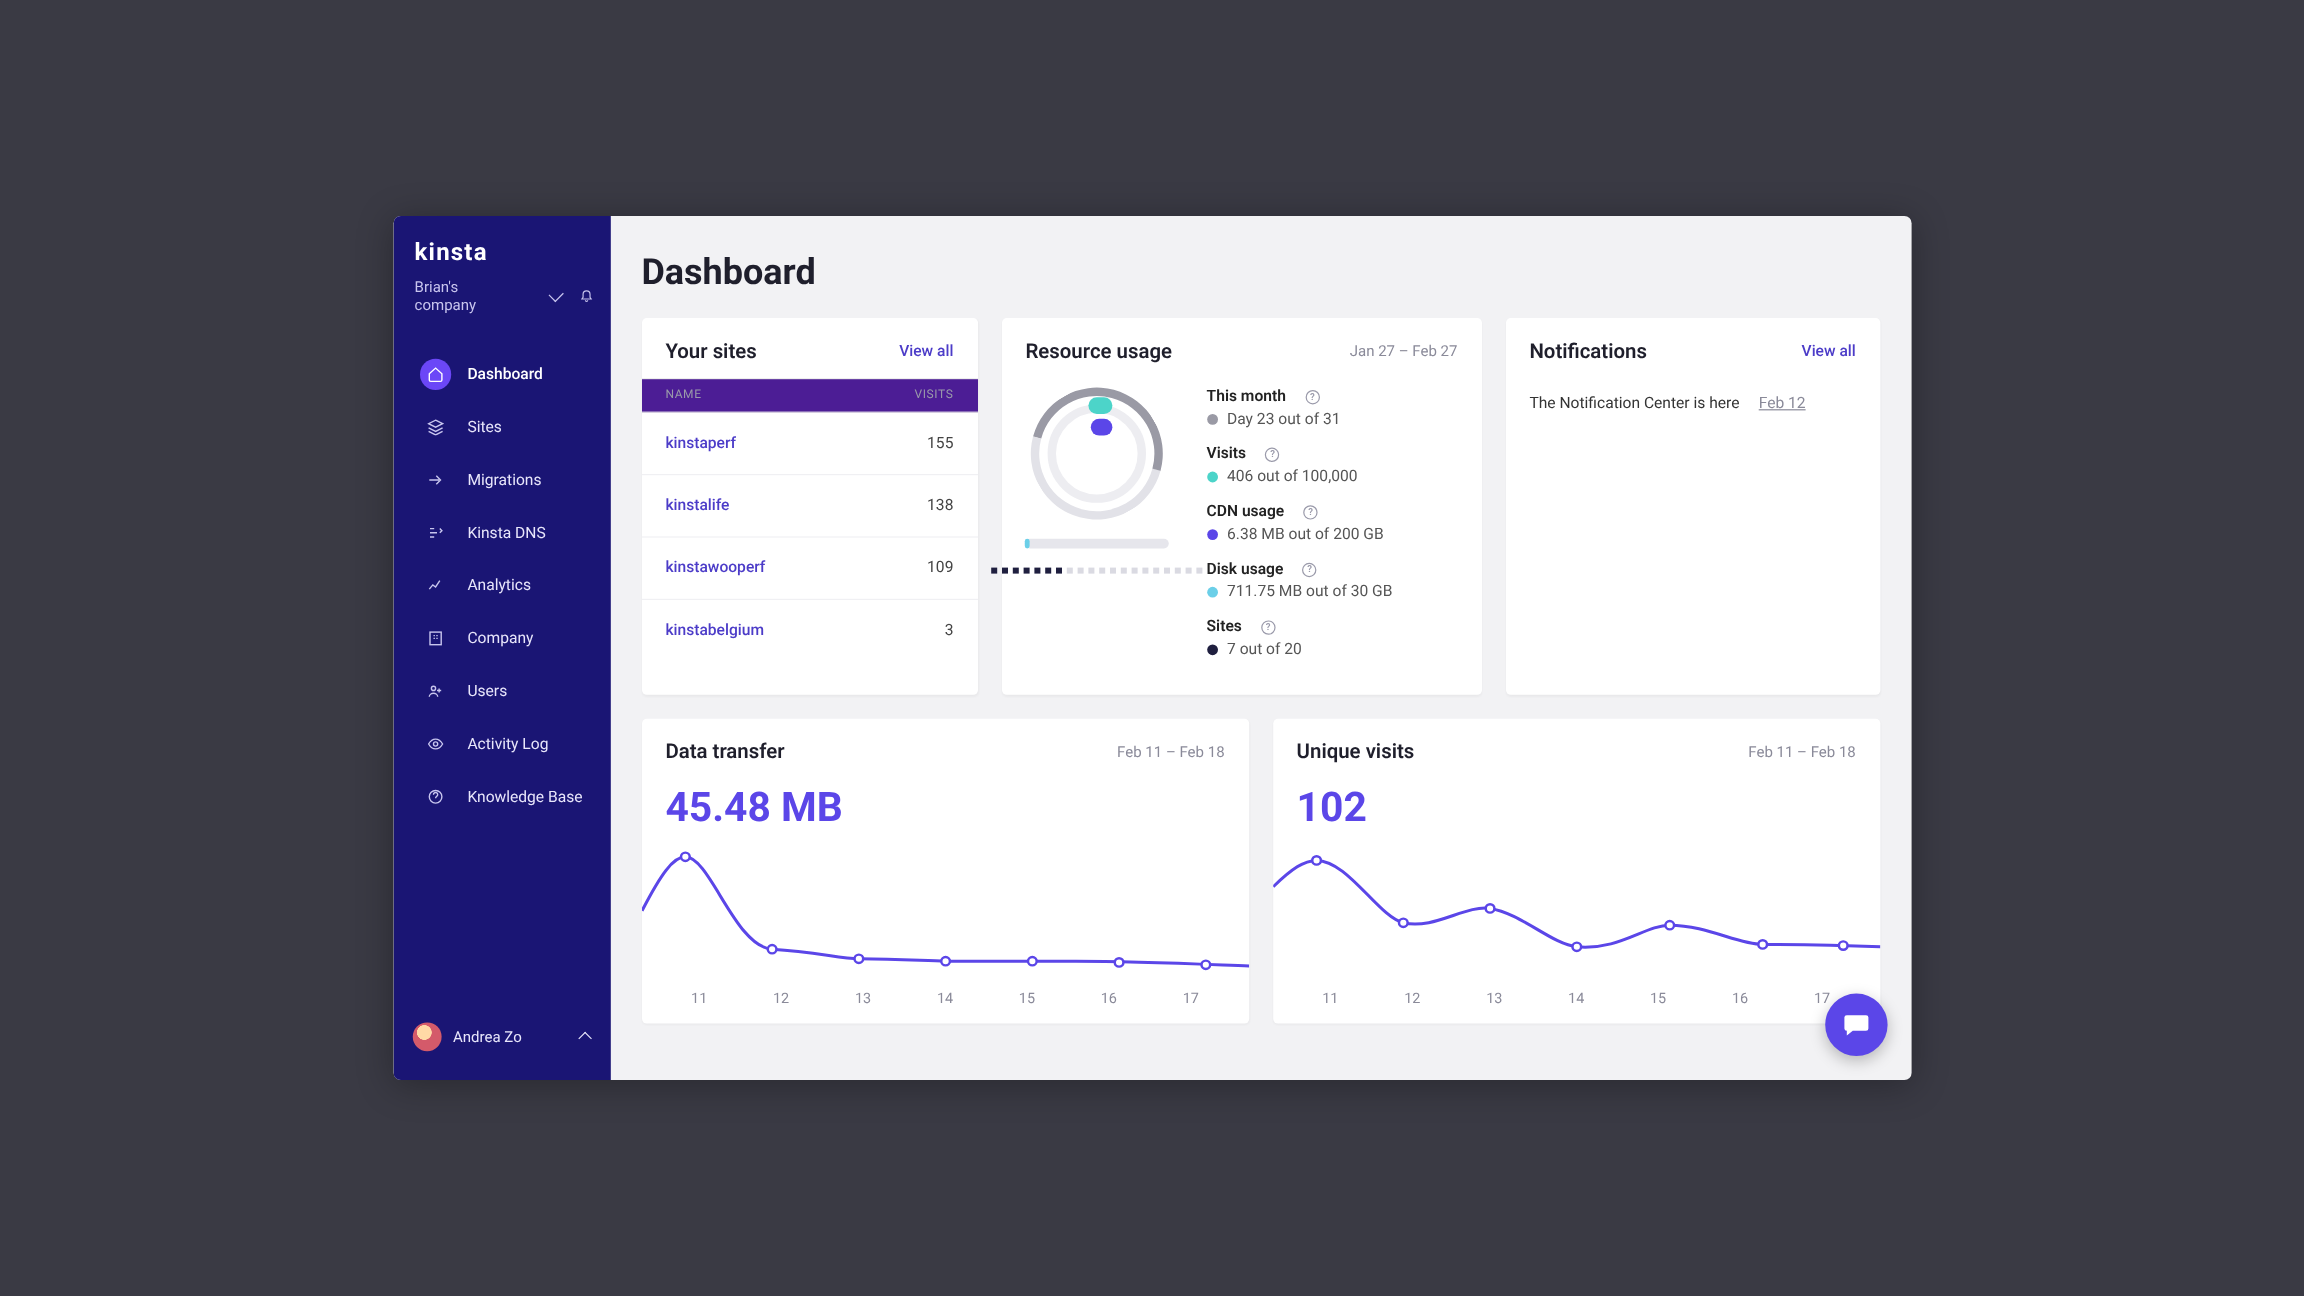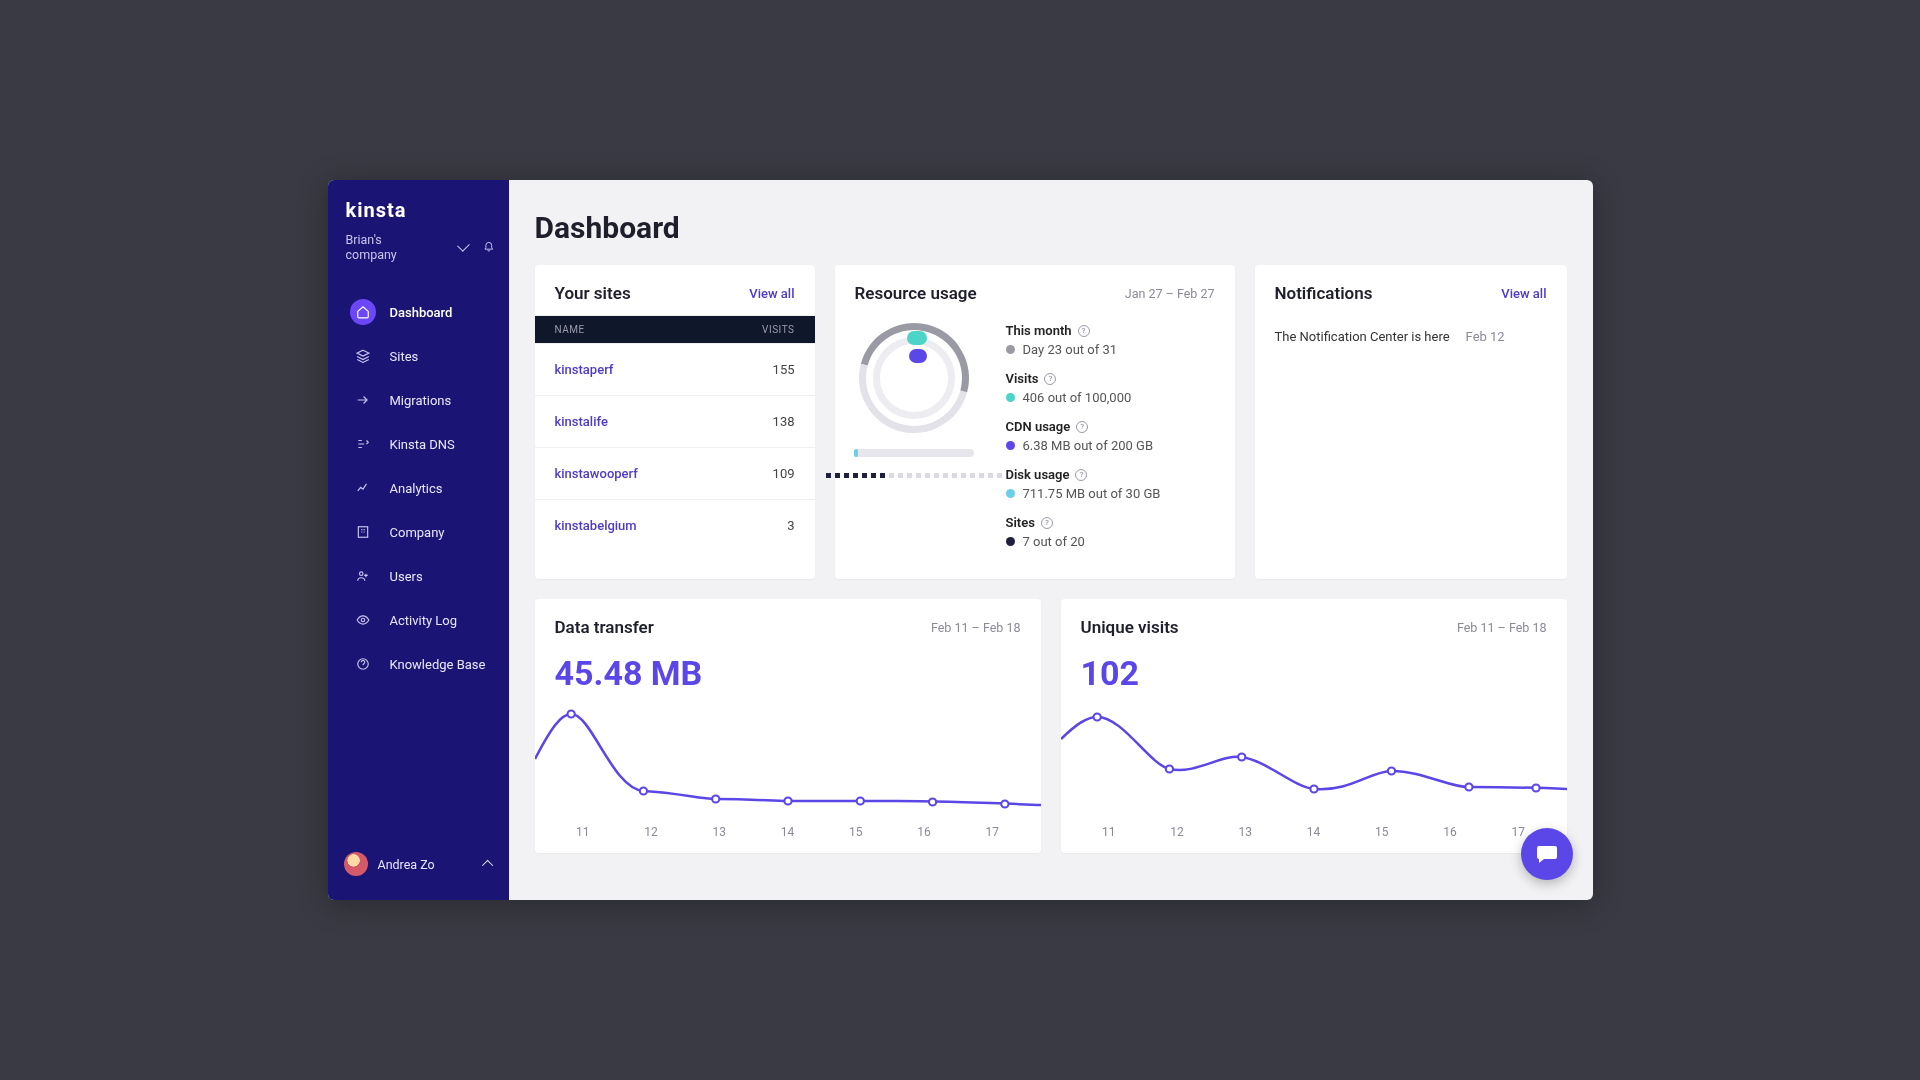--- a/index.html
+++ b/index.html
@@ -131,21 +131,21 @@
   .card-title { font-size: 17px; font-weight: 600; color: #1f1f2c; }
   .link { color: #4c3cc8; font-size: 13px; font-weight: 500; cursor: pointer; }
   .meta { color: #8a8a99; font-size: 12.5px; }
 
   
   .sites-card { width: 280px; }
   .table-head {
     display: flex; justify-content: space-between;
     padding: 8px 20px;
     font-size: 10px; letter-spacing: .5px;
-    color: #9a9aaa; background: #0f172a;
+    color: #9a9aaa; background: #4c1d95;
     border-top: 1px solid #eee; border-bottom: 1px solid #eee;
   }
   .table-row {
     display: flex; justify-content: space-between;
     padding: 18px 20px;
     border-bottom: 1px solid #f0f0f3;
     font-size: 13px;
   }
   .table-row:last-child { border-bottom: none; }
   .site-name { color: #4c3cc8; font-weight: 500; }
@@ -182,38 +182,38 @@
   .bar {
     width: 120px; height: 8px; background:#e6e6ec; border-radius:4px; position:relative;
   }
   .bar .fill { position:absolute; left:0; top:0; bottom:0; width:3%; background:#6bcfe8; border-radius:4px; }
   .dots-row { display:flex; gap:4px; }
   .dots-row span { width:5px; height:5px; background:#1f1f3f; }
   .dots-row span.off { background:#dadae2; }
 
   .stats-col { flex:1; font-size:13px; color:#333; }
   .stat-block { margin-bottom: 14px; }
-  .stat-label { font-weight:600; display:flex; align-items:center; gap:6px; margin-bottom:4px; color:#222; font-size:13px;}
+  .stat-label { font-weight:600; display:flex; align-items:center; gap:16px; margin-bottom:4px; color:#222; font-size:13px;}
   .info-icon {
     width:12px; height:12px; border:1.2px solid #9a9aaa; border-radius:50%;
     display:inline-flex; align-items:center; justify-content:center;
     font-size:8px; color:#9a9aaa; line-height:1;
   }
   .stat-value { display:flex; align-items:center; gap:8px; color:#555; font-size:13px;}
   .stat-dot { width:9px; height:9px; border-radius:50%; }
   .d-gray{background:#9a9aa5;} .d-teal{background:#4cd4c9;} .d-purple{background:#5b46e8;}
   .d-sky{background:#6bcfe8;} .d-navy{background:#1f1f3f;}
 
   
   .notif-card { flex:1; min-width:260px; }
   .notif-row {
     display:flex; gap:16px;
     padding: 14px 20px; font-size:13px; color:#333;
   }
-  .notif-date { color:#8a8a99; white-space:nowrap; }
+  .notif-date { color:#8a8a99; white-space:nowrap;text-decoration:underline; }
 
   
   .chart-card { flex:1; padding-bottom:10px; }
   .big-number { font-size:34px; font-weight:700; color:#5b46e8; padding: 4px 20px 6px 20px; }
   .chart-area { position:relative; height:120px; padding:0 0px; }
   .chart-area svg { width:100%; height:100%; display:block; }
   .xaxis { display:flex; justify-content:space-around; padding:6px 14px 4px 14px; font-size:12px; color:#8a8a99; }
 
   
   .chat-fab {

